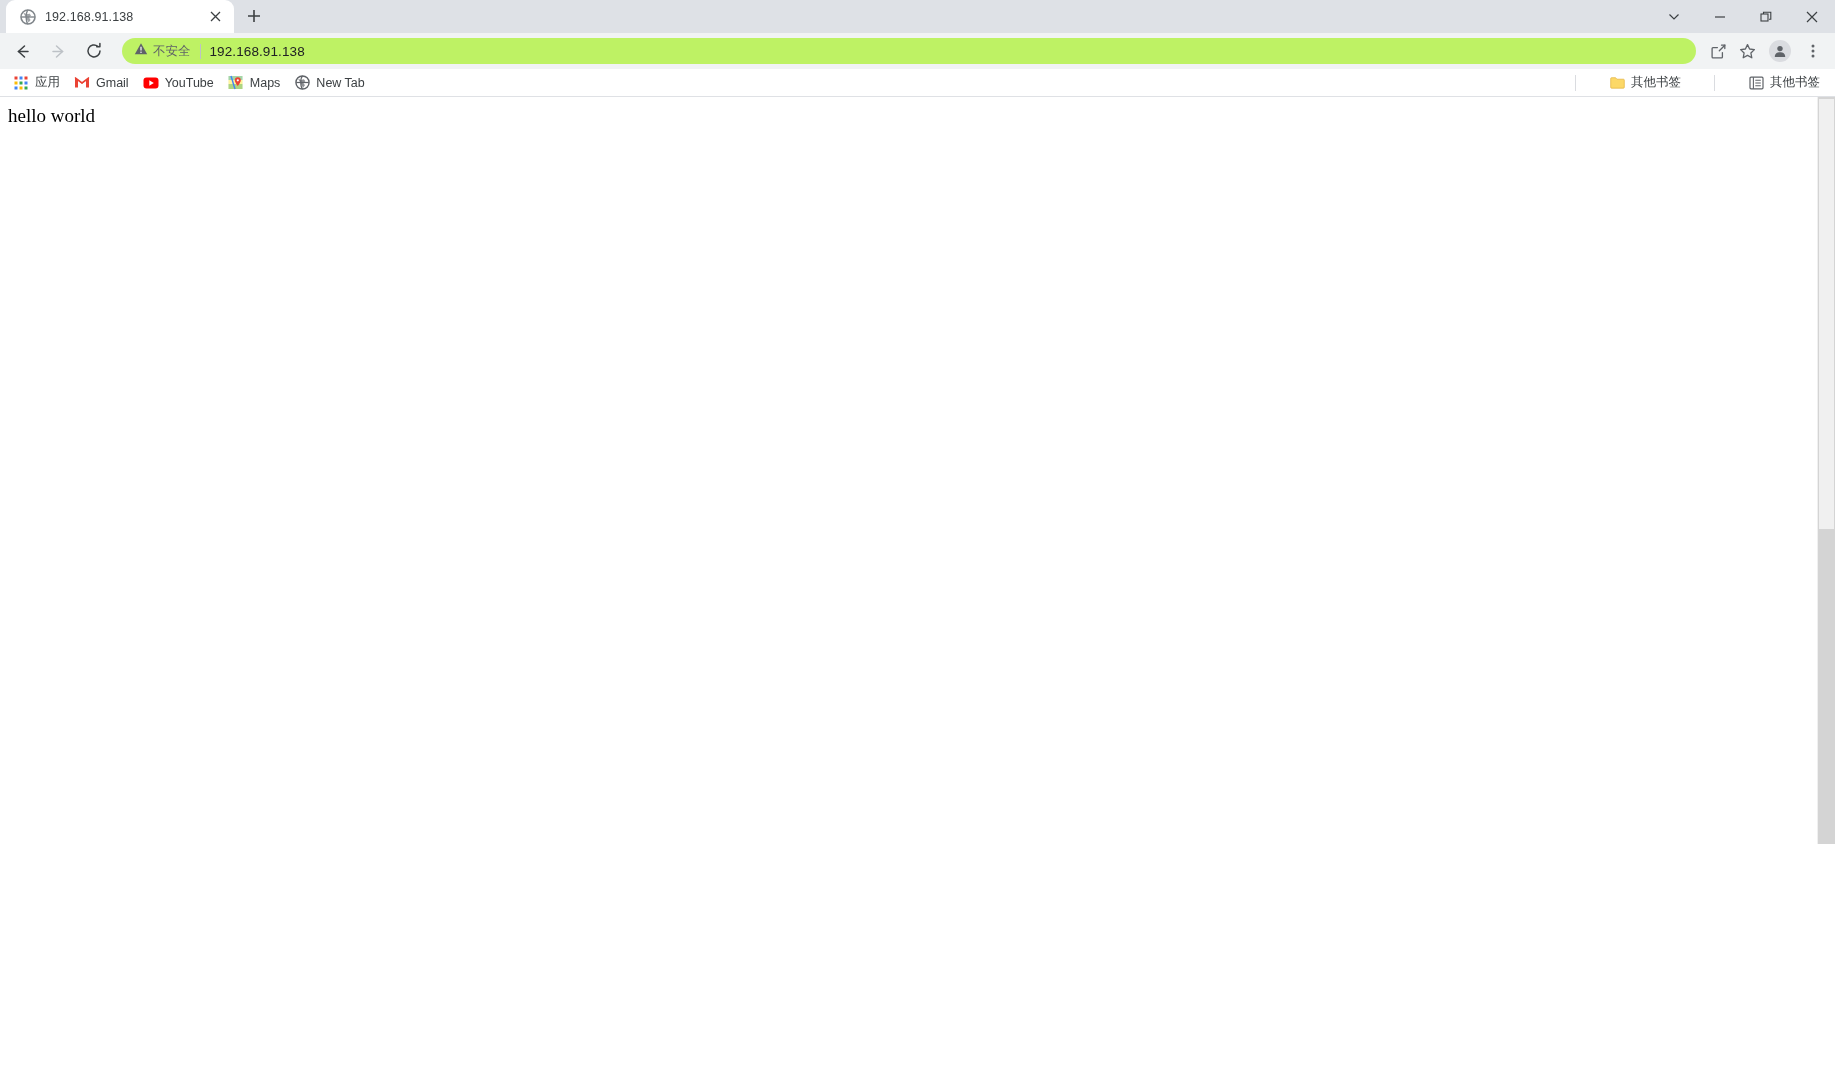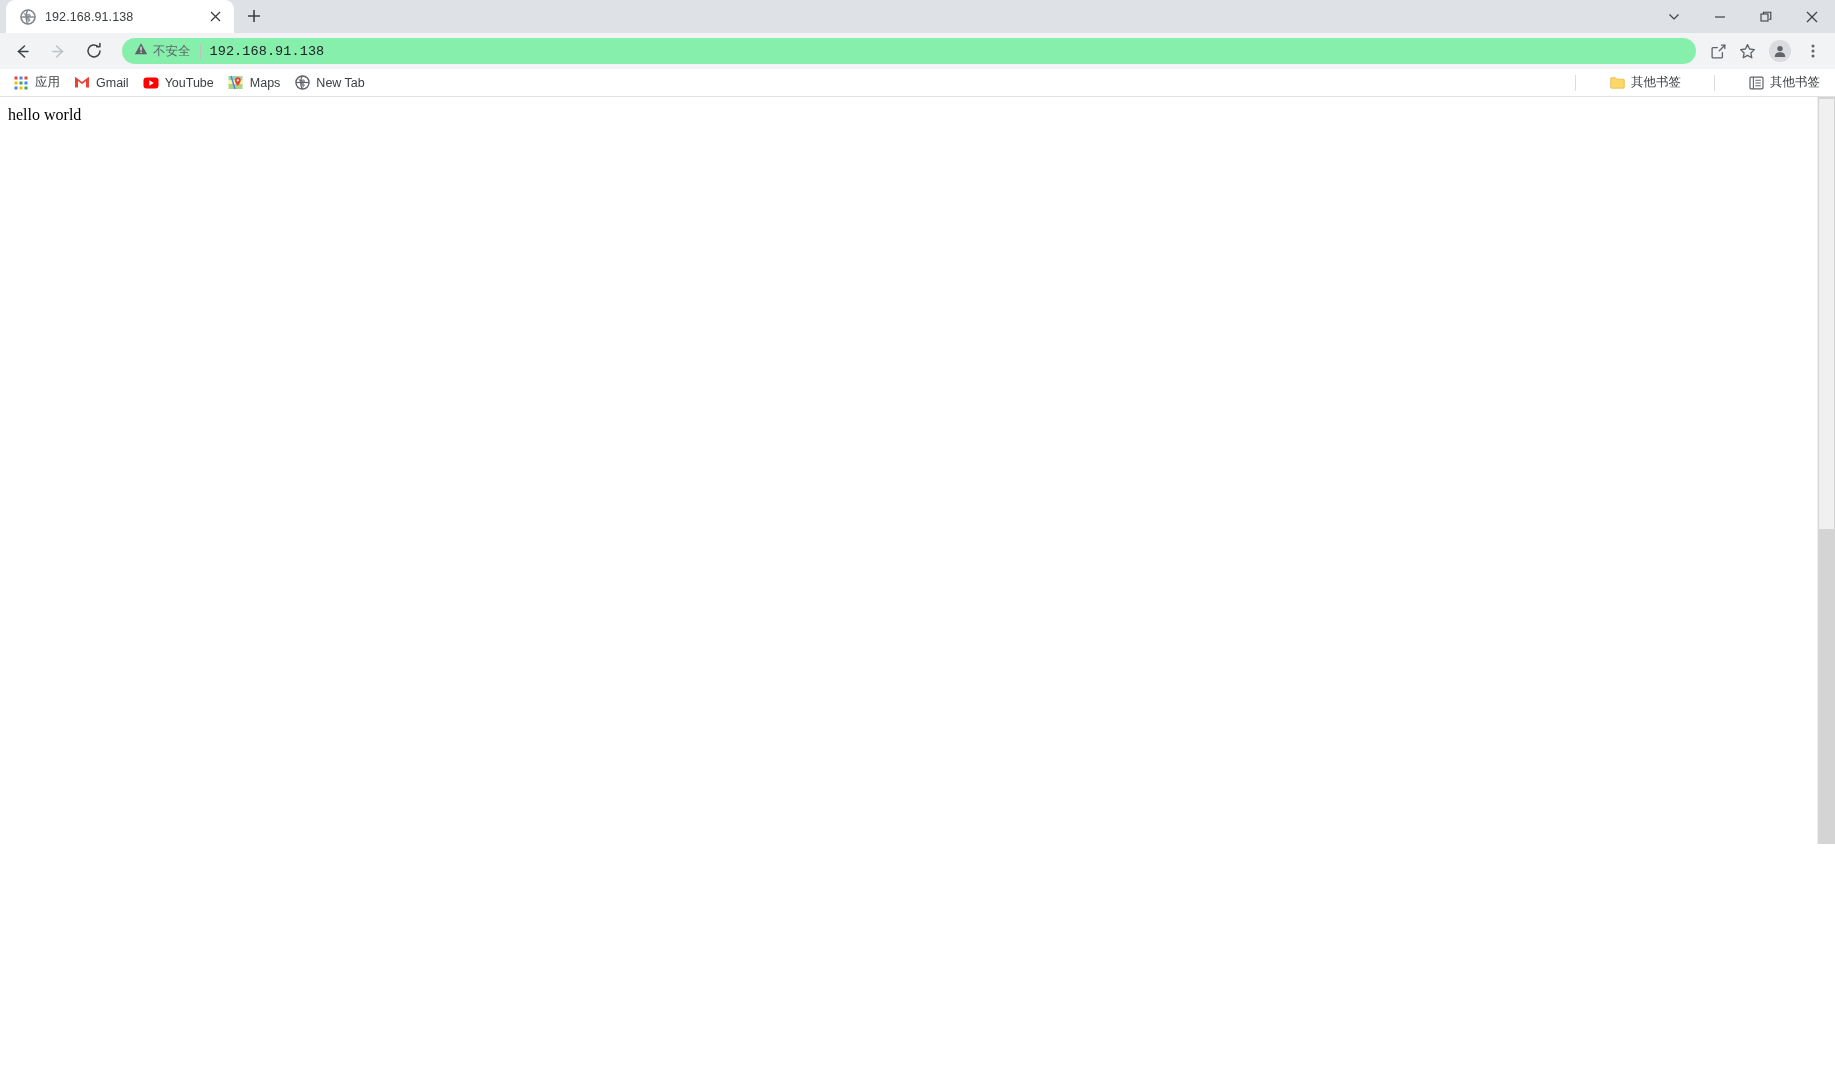--- a/index.html
+++ b/index.html
@@ -125,30 +125,29 @@
     justify-content: center;
     color: #5f6368;
     flex: 0 0 auto;
     margin: 0 3px;
   }
   .nav-btn.disabled { color: #bdc1c6; }
 
   .omnibox {
     flex: 1 1 auto;
     height: 26px;
-    background: #86efac;
+    background: #bef264;
     border-radius: 13px;
     display: flex;
     align-items: center;
     margin: 0 8px 0 10px;
     padding: 0 12px;
     box-sizing: border-box;
     gap: 7px;
     min-width: 0;
-    font-family: Liberation Mono, monospace;
   }
   .not-secure-chip {
     display: flex;
     align-items: center;
     gap: 5px;
     flex: 0 0 auto;
   }
   .not-secure-text {
     font-size: 12.5px;
     color: #5f6368;
@@ -260,21 +259,21 @@
     position: relative;
     display: flex;
     overflow: hidden;
   }
   .page-content {
     flex: 1 1 auto;
     padding: 8px;
     box-sizing: border-box;
   }
   .page-text {
-    font-size: 16px;
+    font-size: 19px;
     color: #000000;
     font-family: "Liberation Serif", serif;
     line-height: 1.2;
   }
 
   
   .scrollbar {
     width: 17px;
     flex: 0 0 auto;
     background: #ffffff;

